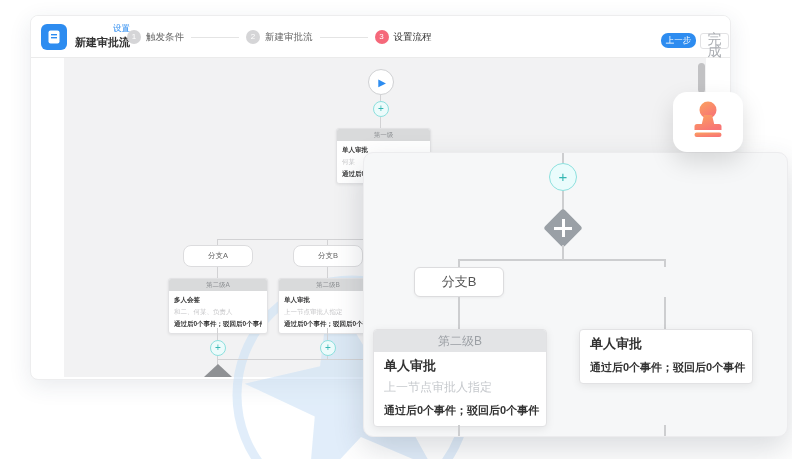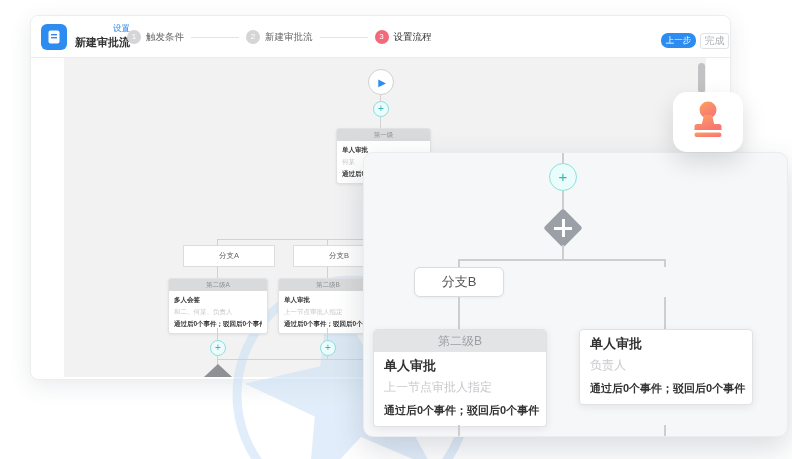--- a/index.html
+++ b/index.html
@@ -25,22 +25,22 @@
     font-size:8px; line-height:14px; text-align:center; display:inline-block; }
   .step-label { font-size:9.5px; color:#666; margin-left:5px; }
   .step.active .step-num { background:#f5687a; }
   .step.active .step-label { color:#333; }
   .step-line { width:48px; height:1px; background:#e4e4e4; margin:0 7px; display:inline-block; }
 
   .btn-prev { position:absolute; left:630px; top:17px; width:35px; height:15px;
     background:#2d8cf0; color:#fff; font-size:8.5px; border:none; border-radius:7px; cursor:pointer;
     font-family:inherit; line-height:13px; }
   .btn-finish { position:absolute; left:669px; top:17px; width:29px; height:16px;
-    background:#fff; color:#aaadb2; font-size:10px; border:1px solid #e2e2e4; border-radius:3px;
-    cursor:pointer; font-family:Liberation Serif, serif; line-height:12px; }
+    background:#fff; color:#aaadb2; font-size:14px; border:1px solid #e2e2e4; border-radius:3px;
+    cursor:pointer; font-family:Liberation Mono, monospace; line-height:12px; }
 
   .canvas { position:absolute; left:33px; top:42px; width:642px; height:319px; background:#f2f2f3; }
 
   .badge { position:absolute; left:8px; top:45px; width:108px; height:31px; z-index:2;
     background:#3d9df6; border-radius:5px; color:#fff; font-size:16px; font-weight:bold;
     letter-spacing:3px; display:flex; align-items:center; justify-content:center;
     box-shadow:0 2px 8px rgba(45,140,240,.35); }
 
   
   .flow-layer { position:absolute; inset:0; z-index:1; }
@@ -53,22 +53,22 @@
     background:#ecfbfb; border:1px solid #8ce0de; color:#35b7b3; font-size:10px;
     line-height:14px; text-align:center; }
   .bg-node { position:absolute; width:95px; background:#fff; border:1px solid #e2e2e4;
     border-radius:3px; box-shadow:0 1px 3px rgba(0,0,0,.07); overflow:hidden; }
   .bg-node .nhd { height:12px; background:#d9dadb; color:#8d9093; font-size:6.5px;
     line-height:12px; text-align:center; white-space:nowrap; overflow:hidden; }
   .bg-node .nbody { padding:3px 5px; }
   .bg-node .ntype { font-size:6.5px; font-weight:bold; color:#333; line-height:12px; white-space:nowrap; overflow:hidden; }
   .bg-node .nwho { font-size:6.5px; color:#c5c5c7; line-height:12px; white-space:nowrap; overflow:hidden; }
   .bg-node .nev { font-size:6.5px; font-weight:bold; color:#333; line-height:12px; white-space:nowrap; overflow:hidden; }
-  .bg-branch { position:absolute; width:92px; height:22px; background:#fff; border:1px solid #dcdcde;
-    border-radius:0; font-size:7.5px; color:#666; display:flex; align-items:center; justify-content:center; }
+  .bg-branch { position:absolute; width:70px; height:22px; background:#fff; border:1px solid #dcdcde;
+    border-radius:8px; font-size:7.5px; color:#666; display:flex; align-items:center; justify-content:center; }
   .bg-card { position:absolute; width:100px; background:#fff; border:1px solid #e2e2e4;
     border-radius:3px; box-shadow:0 1px 3px rgba(0,0,0,.07); overflow:hidden; }
   .merge-triangle { position:absolute; width:0; height:0;
     border-left:14px solid transparent; border-right:14px solid transparent;
     border-bottom:13px solid #8f9194; }
   .scrollbar-thumb { position:absolute; left:667px; top:47px; width:7px; height:30px;
     background:#c2c2c4; border-radius:4px; }
 
   
   .watermark { position:absolute; left:222px; top:265px; width:260px; height:260px; opacity:.55; }
@@ -236,21 +236,20 @@
       <div class="chd">第二级B</div>
       <div class="cbody">
         <div class="ctype">单人审批</div>
         <div class="cwho">上一节点审批人指定</div>
         <div class="cev">通过后0个事件；驳回后0个事件</div>
       </div>
     </div>
     <div class="p-card" style="left:215px; top:176px;">
       <div class="cbody">
         <div class="ctype">单人审批</div>
-        <div class="cwho">负责人</div>
         <div class="cev">通过后0个事件；驳回后0个事件</div>
       </div>
     </div>
 
     <div class="pvl" style="left:94px; top:272px; height:13px;"></div>
     <div class="pvl" style="left:300px; top:272px; height:13px;"></div>
   </div>
 
   <div class="stamp-card">
     <span>

